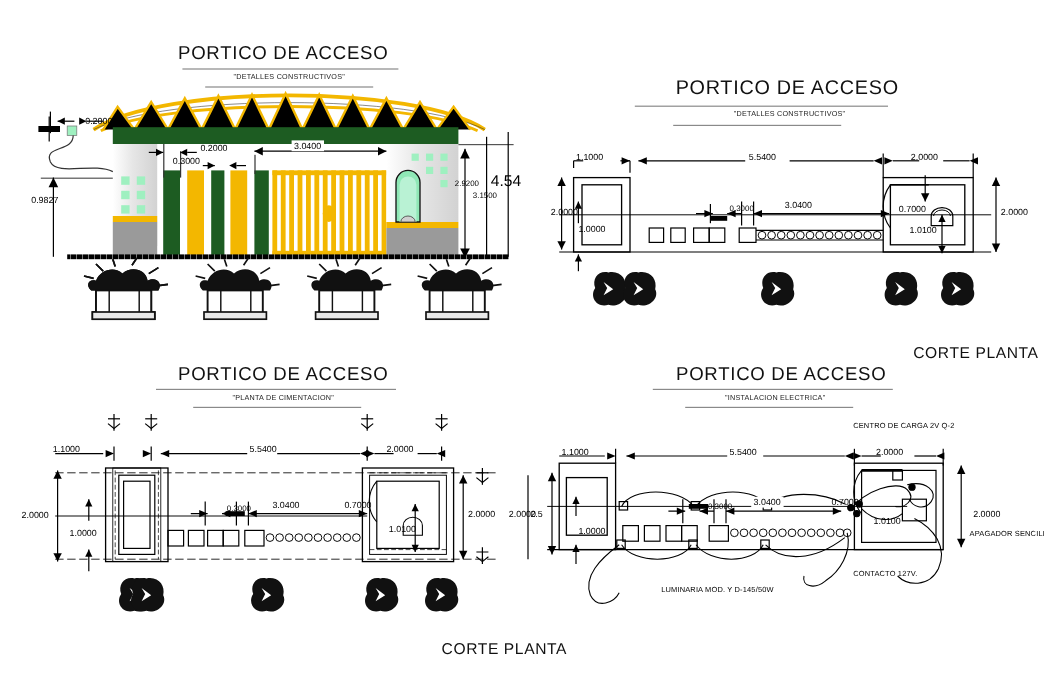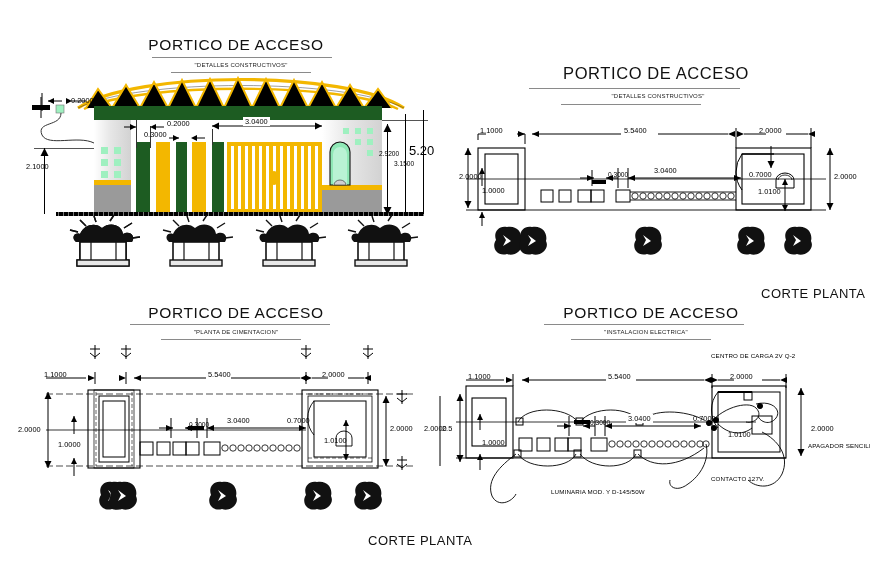--- a/index.html
+++ b/index.html
@@ -135,21 +135,21 @@
       <path d="M33,22 C33,36 8,30 14,44 C20,56 50,44 66,52" fill="none" stroke="#333" stroke-width="1"></path>
     </svg>
   </div>
   <div class="dim" style="left:55px;top:96px;">0.2000</div>
 
   <div class="hl g" style="left:18px;top:148px;width:60px;"></div>
   <div class="vl" style="left:28px;top:148px;height:66px;"></div>
   <svg style="position:absolute;left:24px;top:148px;" width="9" height="10">
         <path d="M4.5,0 l4,8 h-8 z" fill="#000"></path>
       </svg>
-  <div class="dim" style="left:10px;top:162px;">2.1000</div>
+  <div class="dim" style="left:10px;top:162px;">0.9827</div>
 
   <div class="vl" style="left:120px;top:120px;height:28px;background:#333;"></div>
   <div class="vl" style="left:134px;top:126px;height:22px;background:#333;"></div>
   <svg style="position:absolute;left:108px;top:123px;" width="40" height="8">
     <line x1="0" y1="4" x2="12" y2="4" stroke="#000" stroke-width="1"></line>
     <path d="M12,4 l-6,-3 v6 z" fill="#000"></path>
     <path d="M26,4 l6,-3 v6 z" fill="#000"></path>
     <line x1="32" y1="4" x2="40" y2="4" stroke="#000" stroke-width="1"></line>
   </svg>
   <div class="dim" style="left:151px;top:119px;">0.2000</div>
@@ -177,21 +177,21 @@
       </svg>
   <svg style="position:absolute;left:367px;top:206px;" width="9" height="9">
         <path d="M4.5,9 l4,-8 h-8 z" fill="#000"></path>
       </svg>
   <div class="dim sm" style="left:363px;top:150px;">2.9200</div>
 
   <div class="vl" style="left:389px;top:114px;height:100px;"></div>
   <div class="dim sm" style="left:378px;top:160px;">3.1500</div>
 
   <div class="vl" style="left:407px;top:110px;height:104px;"></div>
-  <div class="dim big" style="left:393px;top:143px;">5.20</div>
+  <div class="dim big" style="left:393px;top:143px;">4.54</div>
 
   <div class="blk" style="left:50px;top:216px;width:360px;height:55px;">
     <svg width="360" height="55" viewBox="0 0 360 55">
       <g id="bush">
         <path d="M14,18 C18,8 30,6 36,12 C44,5 56,9 57,18 C64,14 70,20 66,26 L10,26 C5,22 8,16 14,18 Z" fill="#111"></path>
         <path d="M20,10 l-6,-6 M30,6 l-2,-6 M44,5 l4,-6 M58,12 l8,-5 M12,16 l-8,-2 M66,22 l8,-1" stroke="#111" stroke-width="1.4"></path>
         <rect x="14" y="26" width="46" height="22" fill="#fff" stroke="#111" stroke-width="1.6"></rect>
         <line x1="25" y1="26" x2="25" y2="48" stroke="#111" stroke-width="1.2"></line>
         <line x1="50" y1="26" x2="50" y2="48" stroke="#111" stroke-width="1.2"></line>
         <rect x="11" y="44" width="52" height="6" fill="#e8e8e8" stroke="#111" stroke-width="1.4"></rect>

